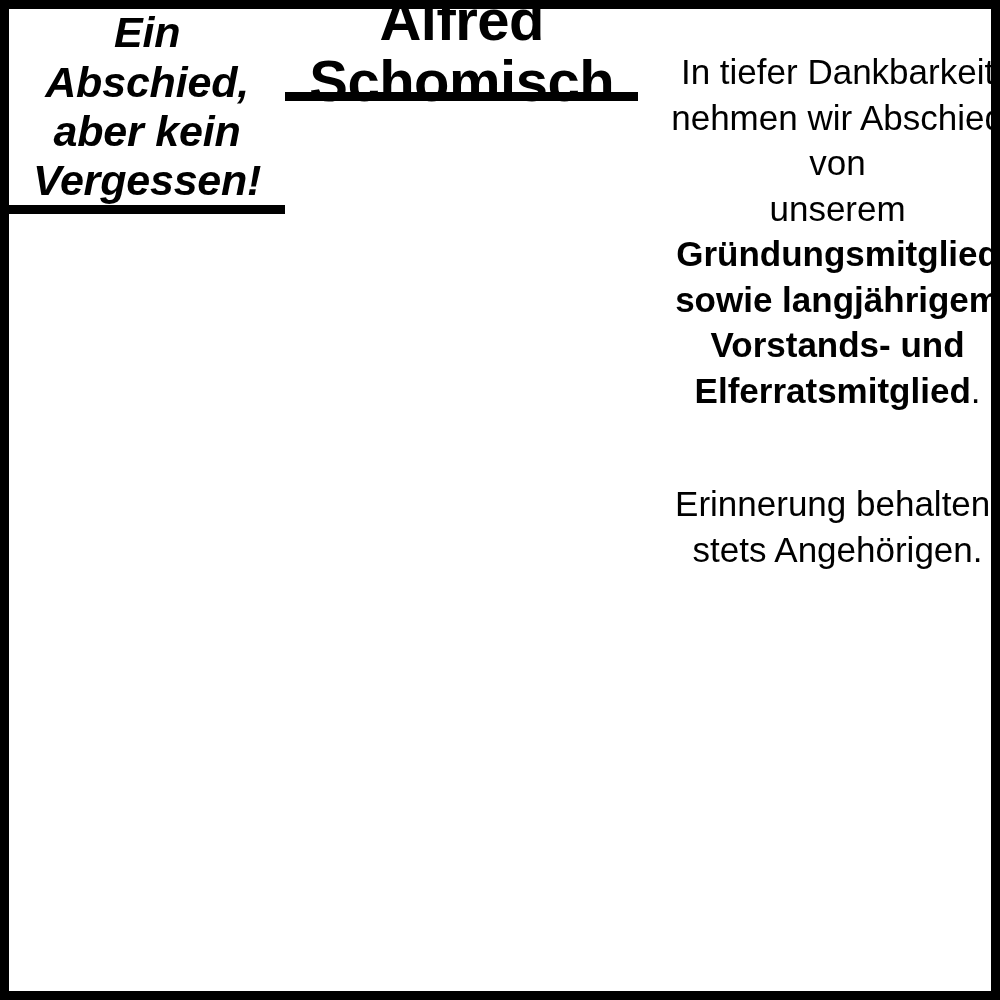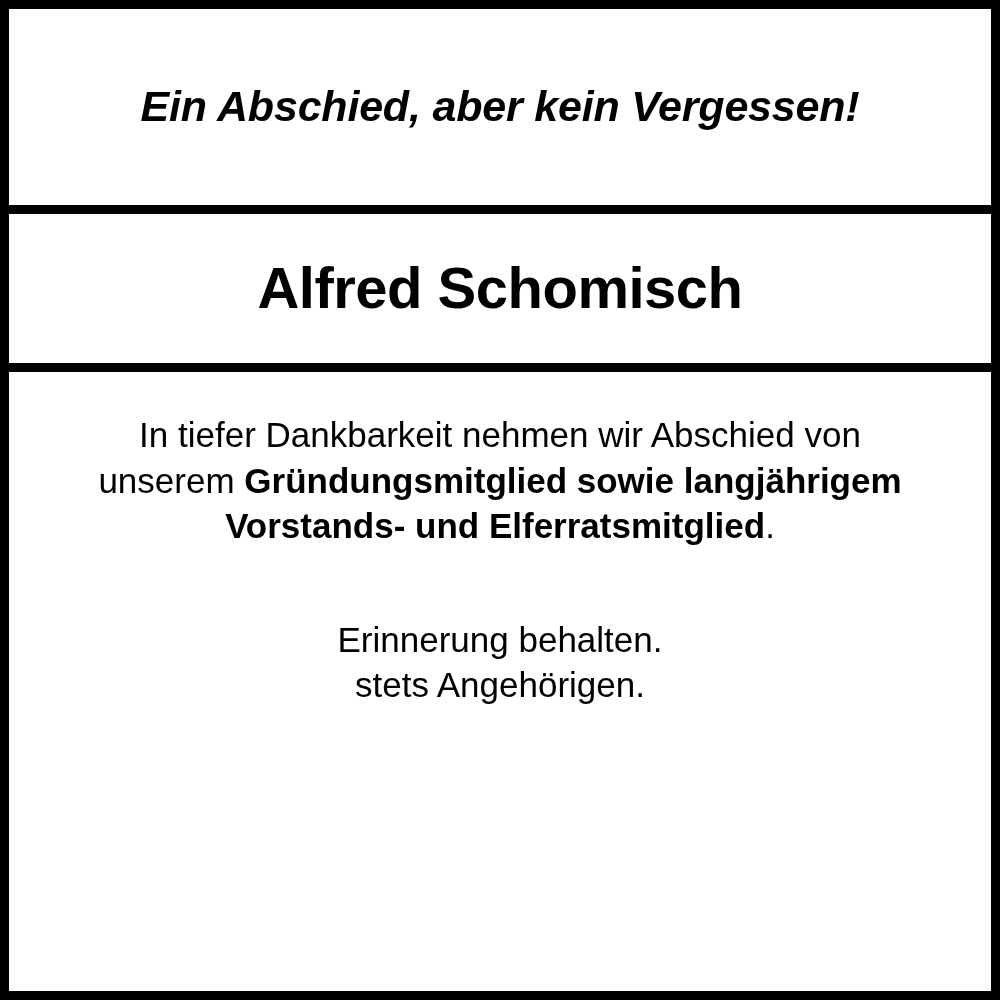--- a/index.html
+++ b/index.html
@@ -14,21 +14,21 @@
     color: #000000;
     -webkit-font-smoothing: antialiased;
   }
 
   .notice {
     box-sizing: border-box;
     width: 1000px;
     height: 1000px;
     border: 9px solid #000000;
     display: flex;
-    flex-direction: column;
+    flex-direction: row;
     background: #ffffff;
   }
 
   
   .band-motto {
     box-sizing: border-box;
     height: 205px;
     border-bottom: 9px solid #000000;
     display: flex;
     align-items: center;
@@ -40,21 +40,21 @@
     font-style: italic;
     font-weight: 700;
     letter-spacing: -0.2px;
     text-align: center;
     line-height: 1.15;
   }
 
   
   .band-name {
     box-sizing: border-box;
-    height: 158px;
+    height: 92px;
     border-bottom: 9px solid #000000;
     display: flex;
     align-items: center;
     justify-content: center;
     padding: 0 24px;
   }
   .name-text {
     font-size: 58px;
     font-weight: 700;
     letter-spacing: -0.5px;

